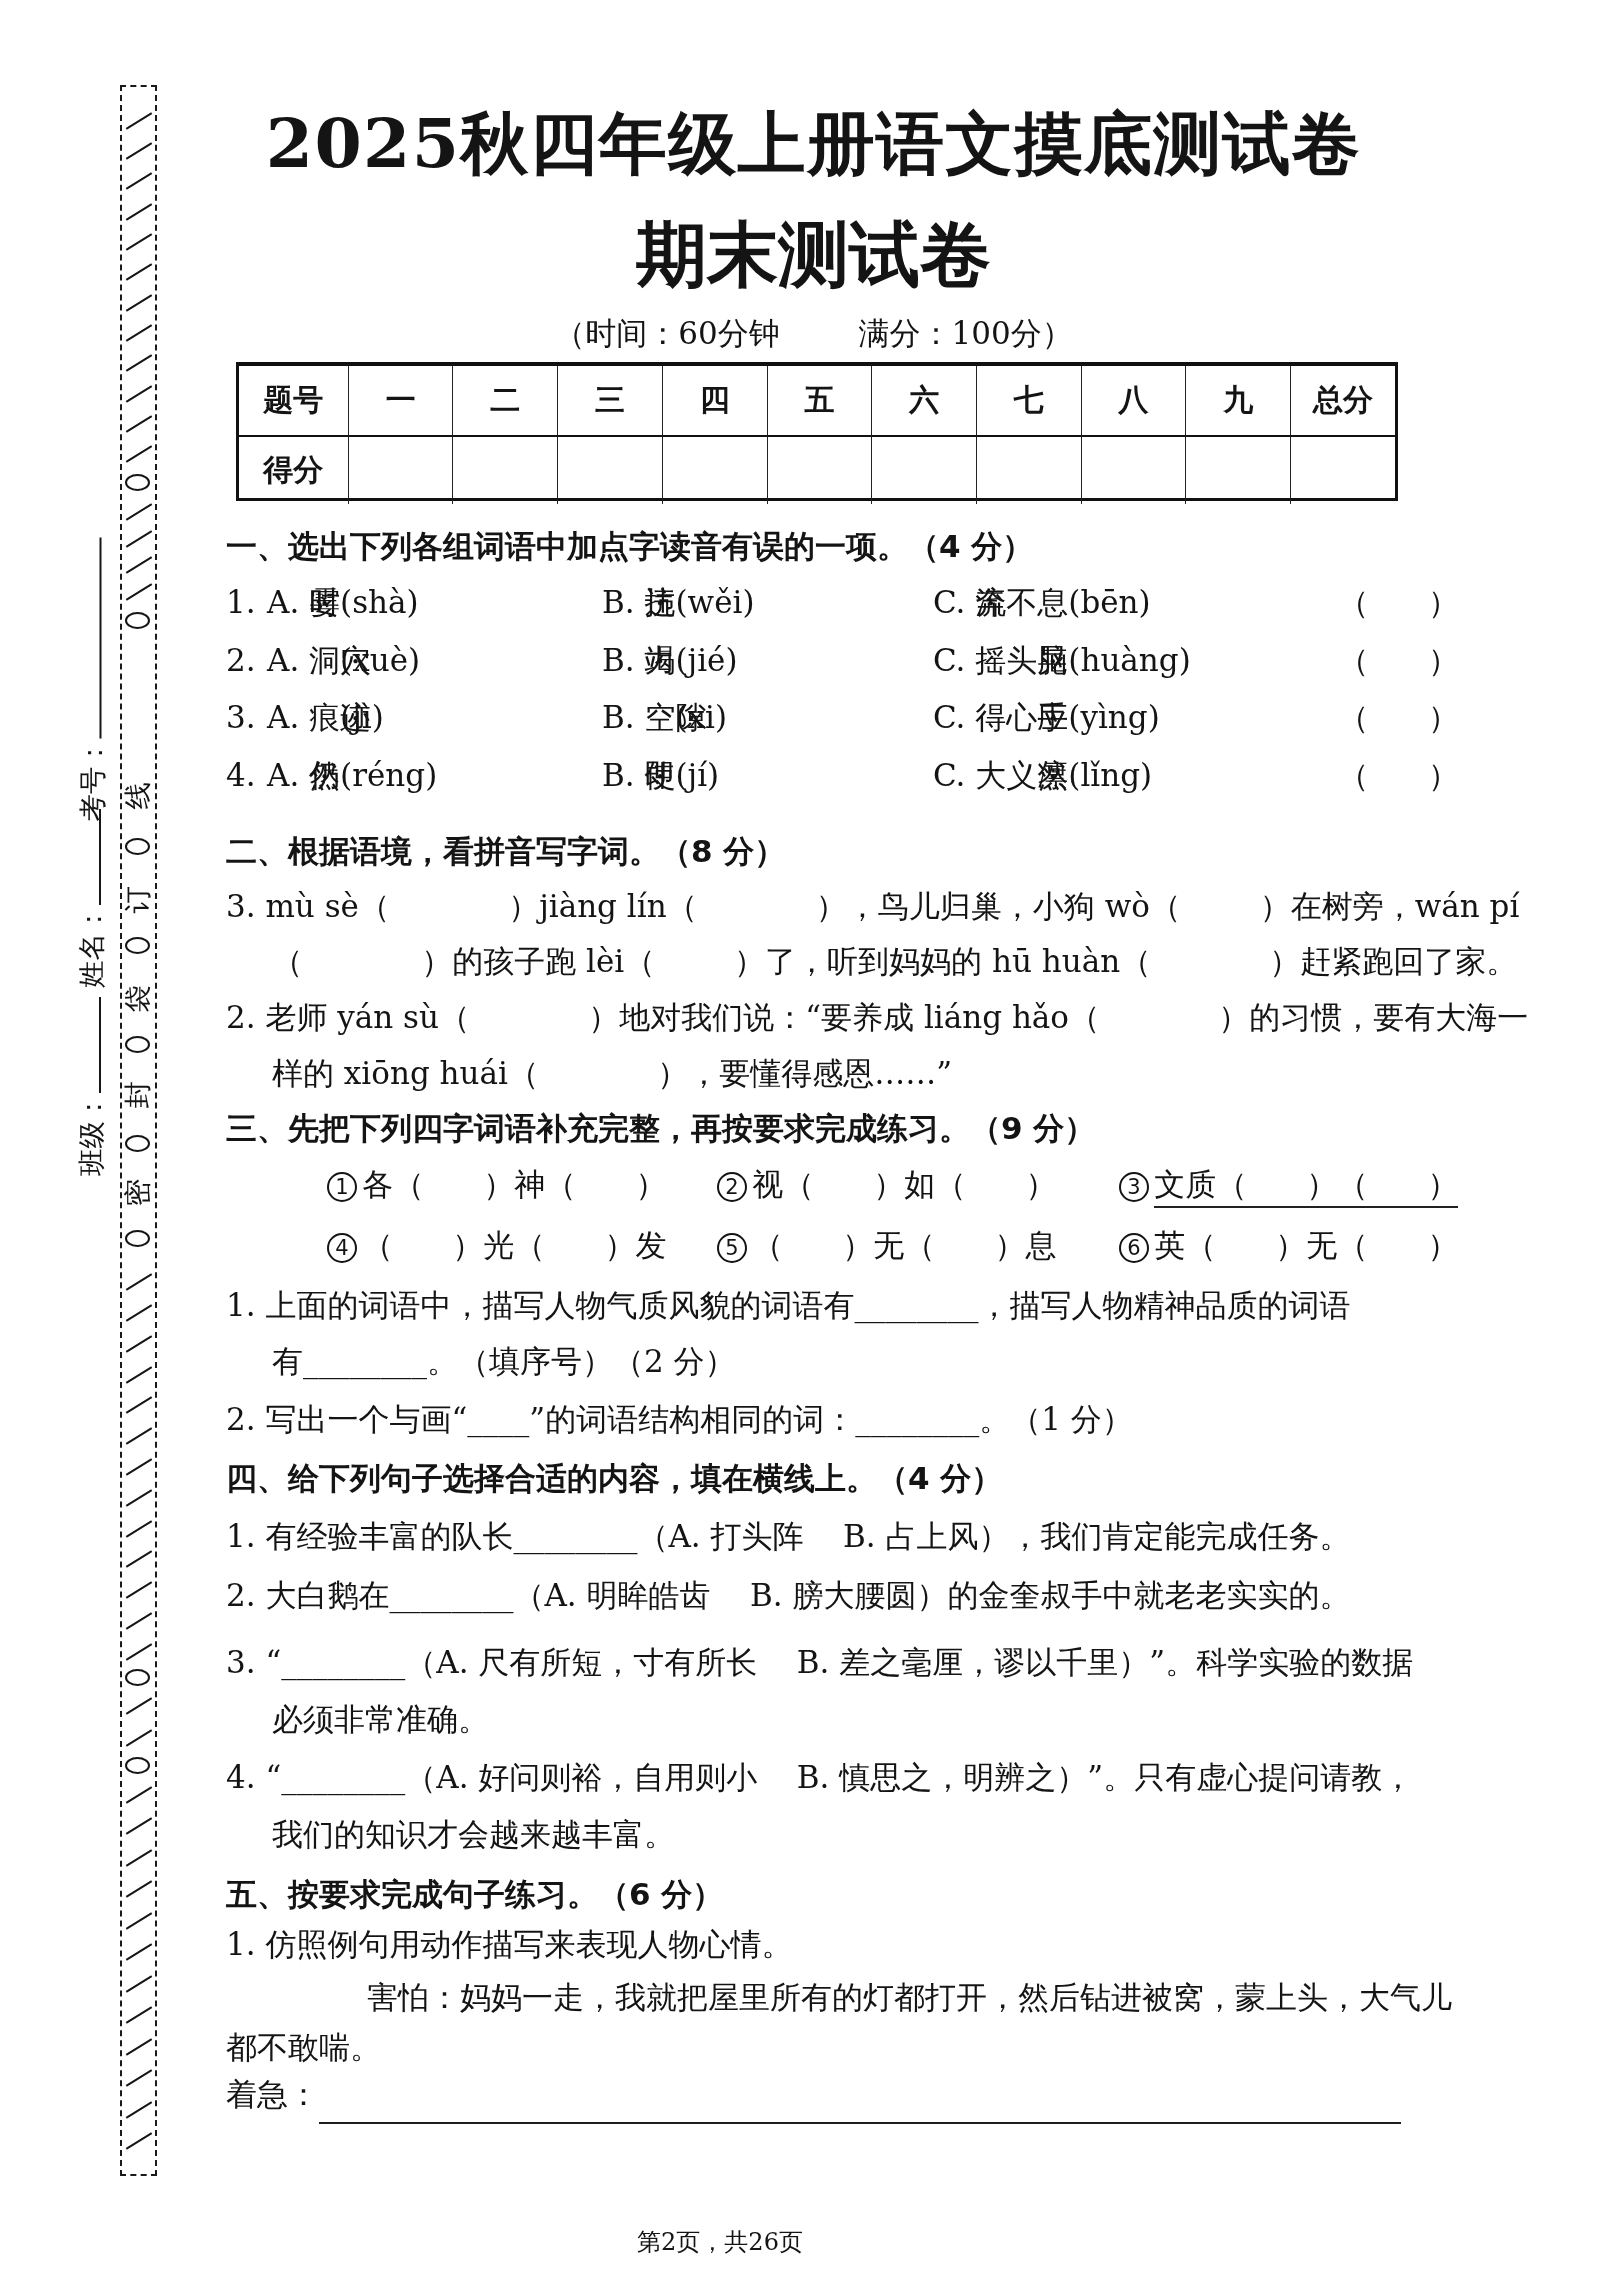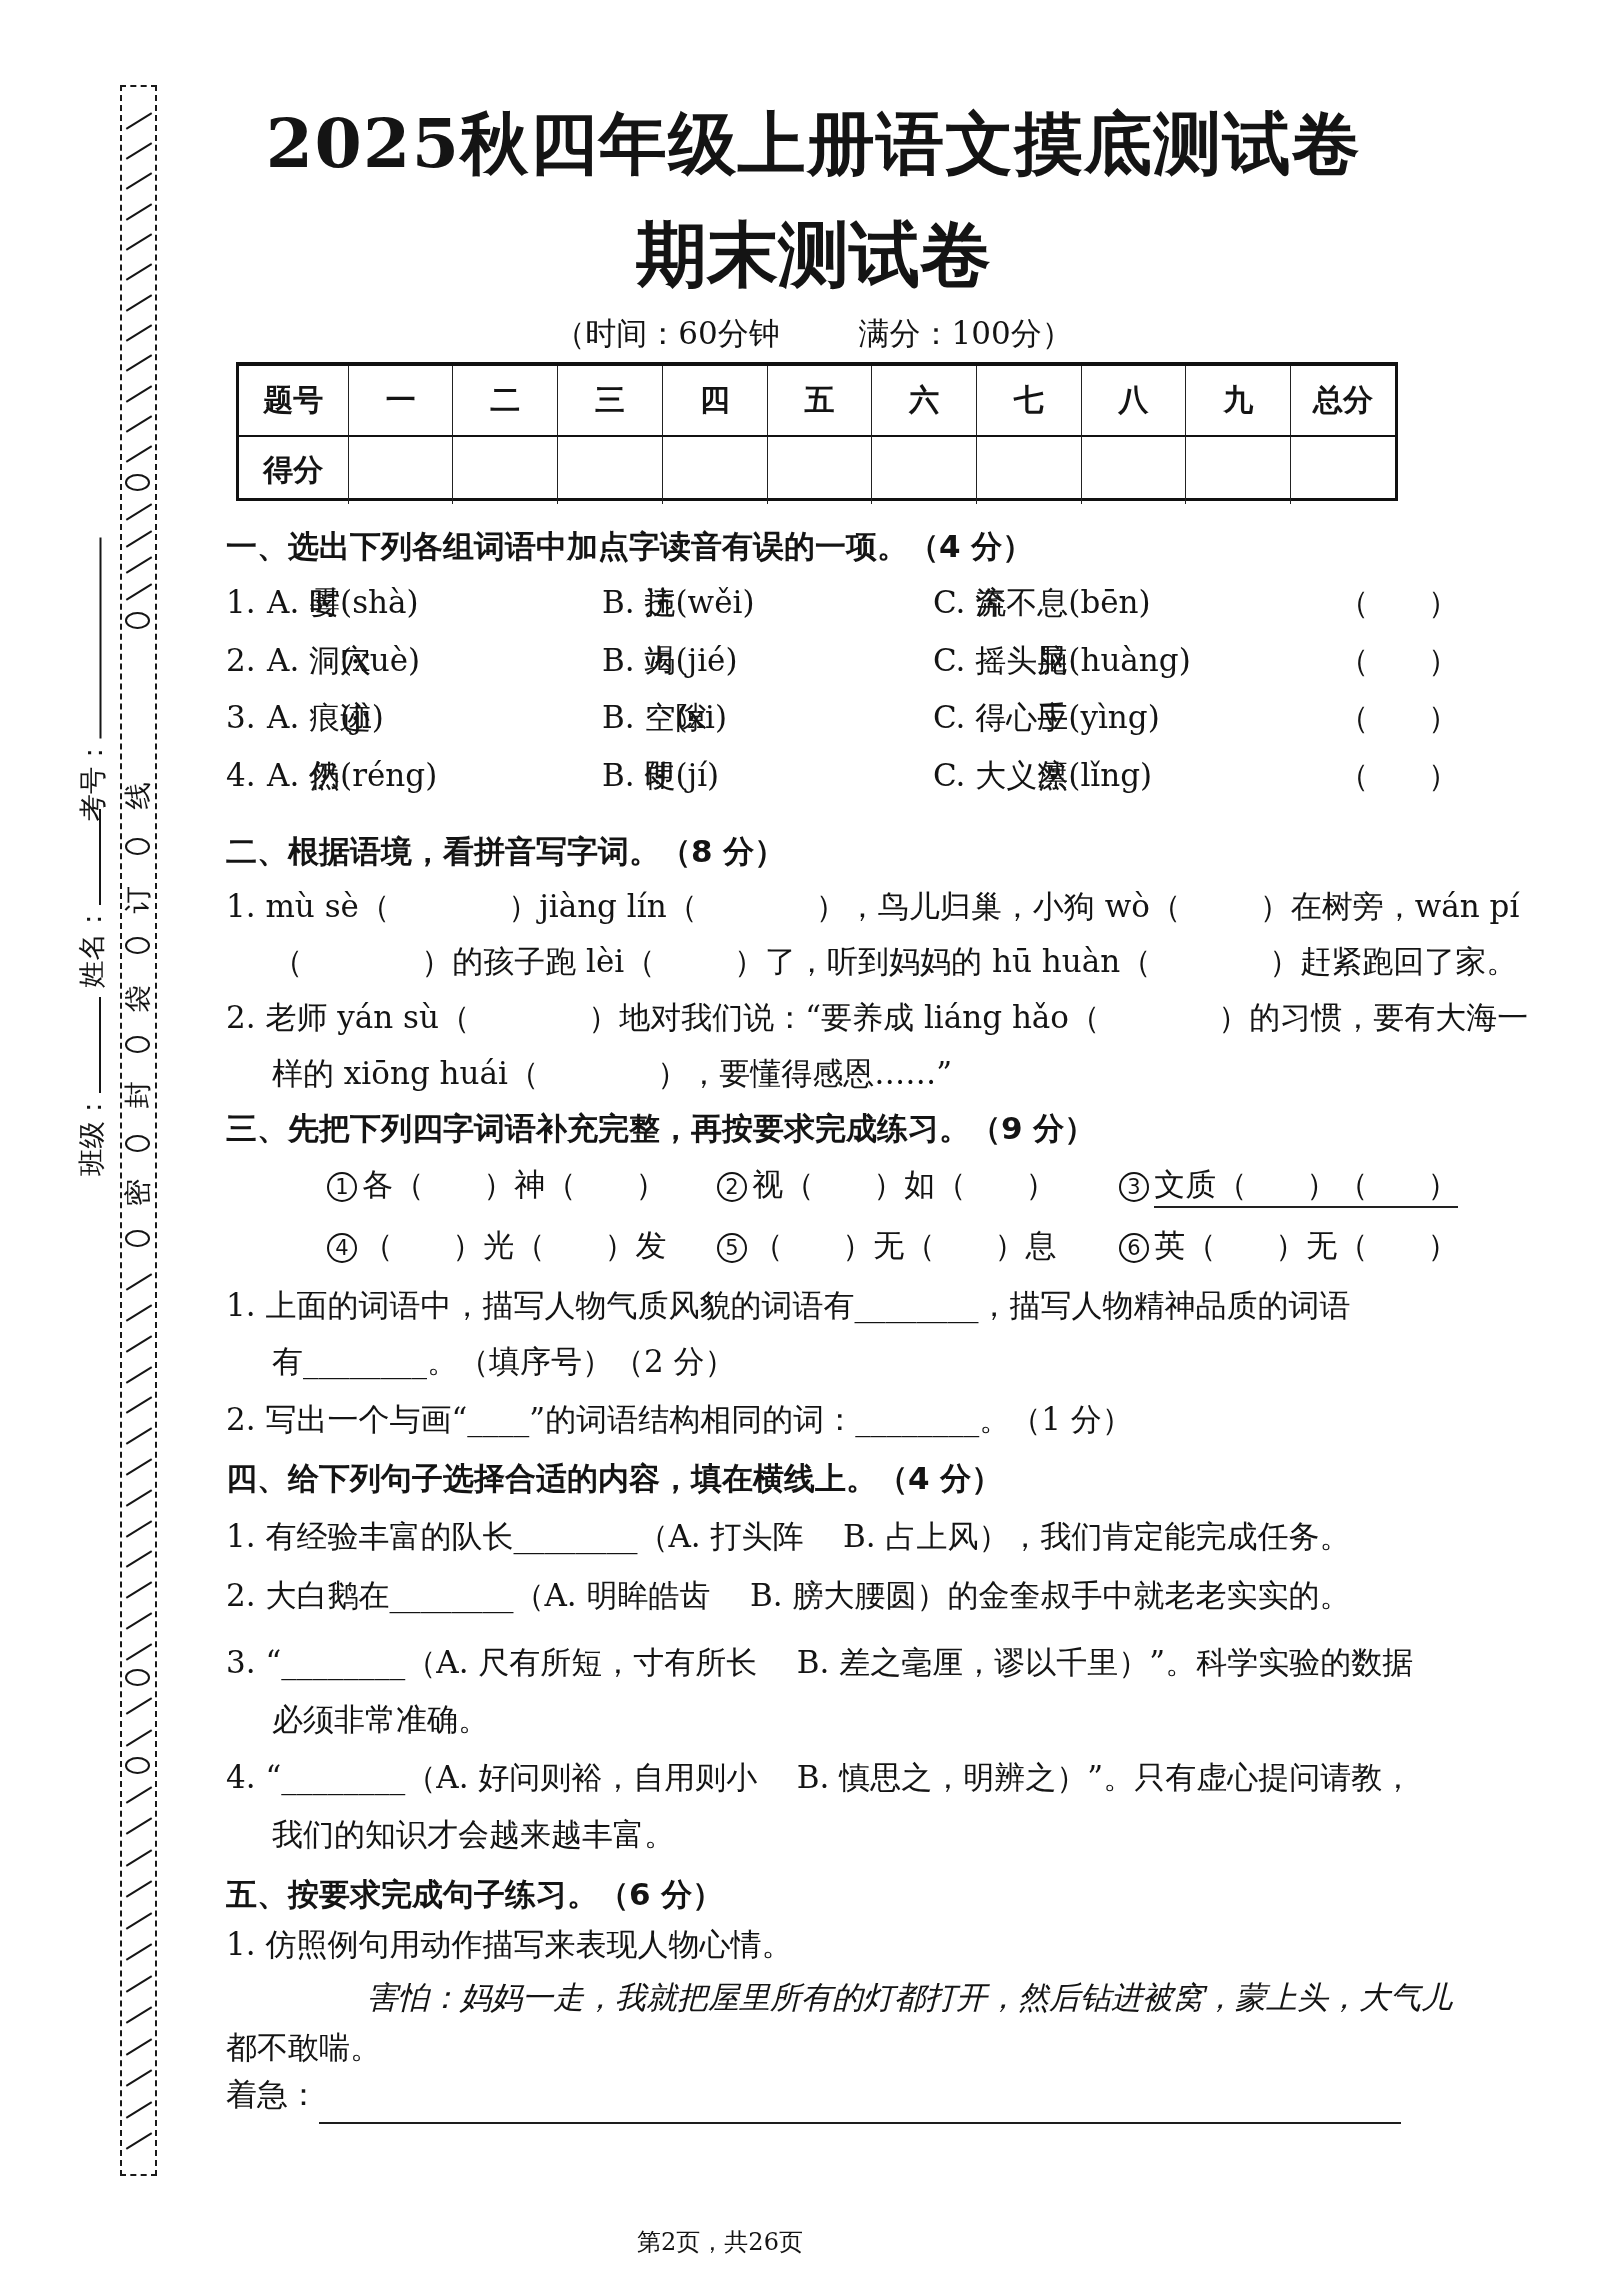--- a/index.html
+++ b/index.html
@@ -176,21 +176,21 @@
 
     <div class="ln hd" style="top:525px;">一、选出下列各组词语中加点字读音有误的一项。（4 分）</div>
     <div id="q1-rows">
         <div class="q1row" style="top: 581px;"><span style="left: 0px;">1.</span><span style="left: 41px;">A. <span class="du">霎</span>时(shà)</span><span style="left: 376px;">B. <span class="du">违</span>抗(wěi)</span><span style="left: 707px;">C. <span class="du">奔</span>流不息(bēn)</span><span style="left: 1112px;">（      ）</span></div>
         <div class="q1row" style="top: 639px;"><span style="left: 0px;">2.</span><span style="left: 41px;">A. 洞<span class="du">穴</span>(xuè)</span><span style="left: 376px;">B. <span class="du">竭</span>力(jié)</span><span style="left: 707px;">C. 摇头<span class="du">晃</span>脑(huàng)</span><span style="left: 1112px;">（      ）</span></div>
         <div class="q1row" style="top: 696px;"><span style="left: 0px;">3.</span><span style="left: 41px;">A. 痕<span class="du">迹</span>(jì)</span><span style="left: 376px;">B. 空<span class="du">隙</span>(xi)</span><span style="left: 707px;">C. 得心<span class="du">应</span>手(yìng)</span><span style="left: 1112px;">（      ）</span></div>
         <div class="q1row" style="top: 754px;"><span style="left: 0px;">4.</span><span style="left: 41px;">A. <span class="du">仍</span>然(réng)</span><span style="left: 376px;">B. <span class="du">即</span>使(jí)</span><span style="left: 707px;">C. 大义<span class="du">凛</span>然(lǐng)</span><span style="left: 1112px;">（      ）</span></div>
       </div>
 
     <div class="ln hd" style="top:830px;">二、根据语境，看拼音写字词。（8 分）</div>
-    <div class="ln" style="top:885px;">1. mù sè（            ）jiàng lín（            ），鸟儿归巢，小狗 wò（        ）在树旁，wán pí</div>
+    <div class="ln" style="top:885px;">3. mù sè（            ）jiàng lín（            ），鸟儿归巢，小狗 wò（        ）在树旁，wán pí</div>
     <div class="ln i1" style="top:940px;">（            ）的孩子跑 lèi（        ）了，听到妈妈的 hū huàn（            ）赶紧跑回了家。</div>
     <div class="ln" style="top:996px;">2. 老师 yán sù（            ）地对我们说：“要养成 liáng hǎo（            ）的习惯，要有大海一</div>
     <div class="ln i1" style="top:1052px;">样的 xiōng huái（            ），要懂得感恩……”</div>
 
     <div class="ln hd" style="top:1107px;">三、先把下列四字词语补充完整，再按要求完成练习。（9 分）</div>
     <div id="q3-rows">
         <div class="q3row" style="top: 1163px;">
           <span class="grp" style="left: 101px;"><span class="circ">1</span><span class="gtxt">各（      ）神（      ）</span></span>
           <span class="grp" style="left: 491px;"><span class="circ">2</span><span class="gtxt">视（      ）如（      ）</span></span>
           <span class="grp" style="left: 893px;"><span class="circ">3</span><span class="gtxt gu">文质（      ）（      ）</span></span>
@@ -208,21 +208,21 @@
     <div class="ln hd" style="top:1457px;">四、给下列句子选择合适的内容，填在横线上。（4 分）</div>
     <div class="ln" style="top:1515px;">1. 有经验丰富的队长________（A. 打头阵    B. 占上风），我们肯定能完成任务。</div>
     <div class="ln" style="top:1574px;">2. 大白鹅在________（A. 明眸皓齿    B. 膀大腰圆）的金奎叔手中就老老实实的。</div>
     <div class="ln" style="top:1641px;">3. “________（A. 尺有所短，寸有所长    B. 差之毫厘，谬以千里）”。科学实验的数据</div>
     <div class="ln i1" style="top:1698px;">必须非常准确。</div>
     <div class="ln" style="top:1756px;">4. “________（A. 好问则裕，自用则小    B. 慎思之，明辨之）”。只有虚心提问请教，</div>
     <div class="ln i1" style="top:1813px;">我们的知识才会越来越丰富。</div>
 
     <div class="ln hd" style="top:1873px;">五、按要求完成句子练习。（6 分）</div>
     <div class="ln" style="top:1923px;">1. 仿照例句用动作描写来表现人物心情。</div>
-    <div class="ln i2" style="top:1976px;font-style:italic;">害怕：妈妈一走，我就把屋里所有的灯都打开，然后钻进被窝，蒙上头，大气儿</div>
+    <div class="ln i2" style="top:1976px;">害怕：妈妈一走，我就把屋里所有的灯都打开，然后钻进被窝，蒙上头，大气儿</div>
     <div class="ln" style="top:2026px;">都不敢喘。</div>
 
     <div class="prompt-line">
       <span class="pl-label">着急：</span>
       <span class="pl-blank"></span>
     </div>
   </div>
 
   <div class="footer">第2页，共26页</div>
 </div>

